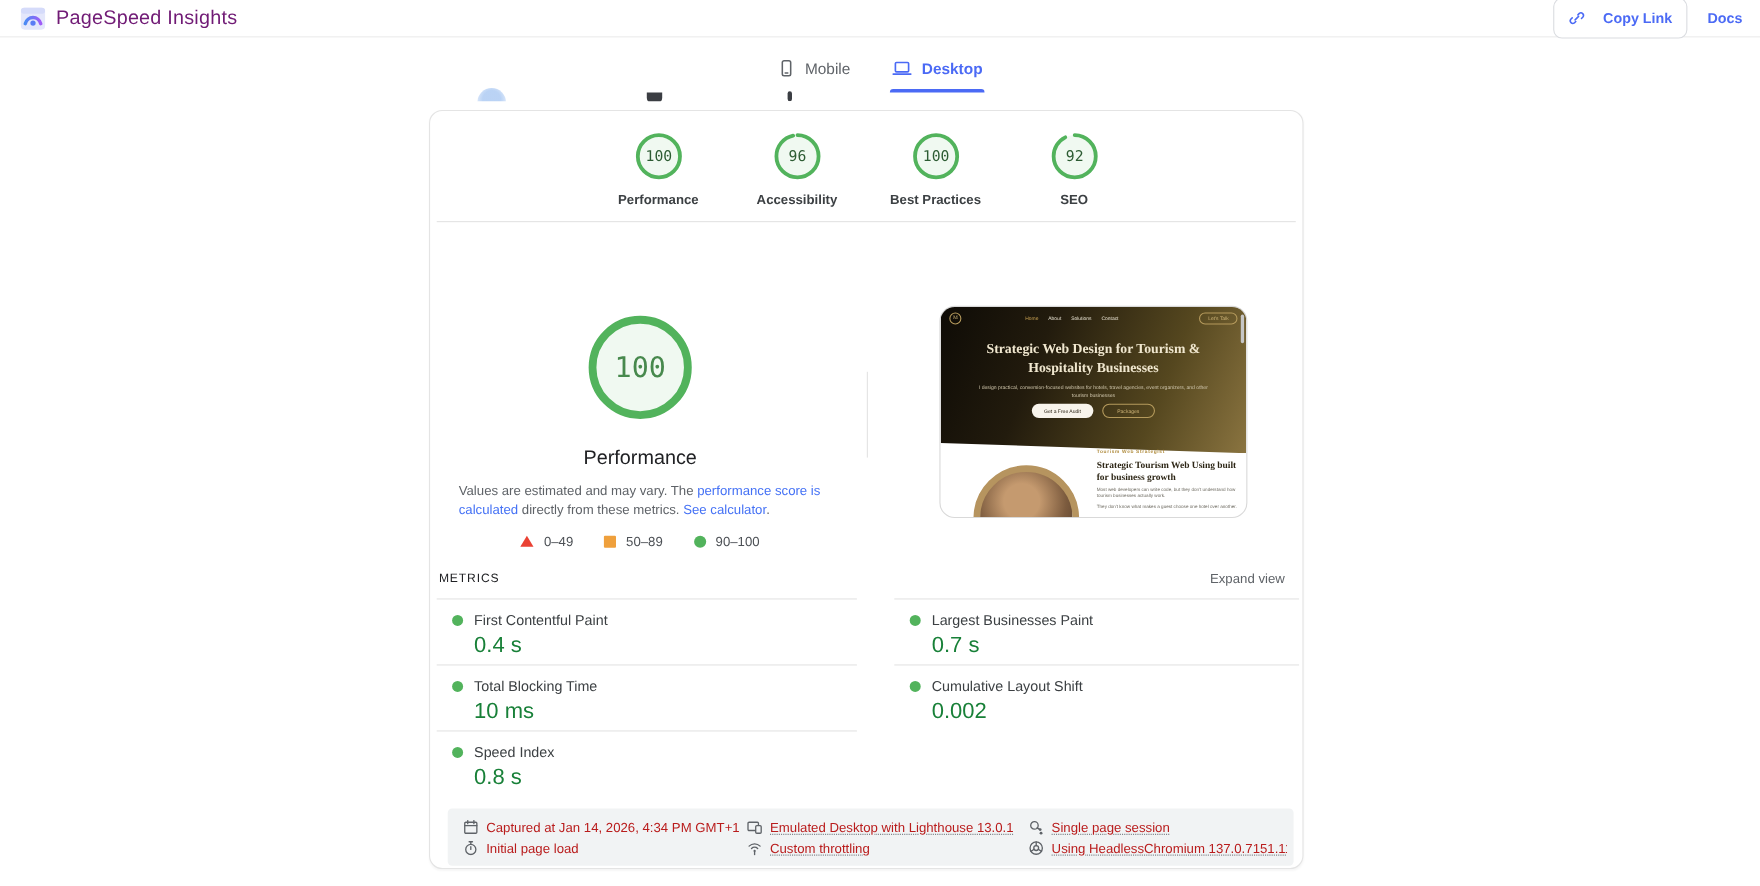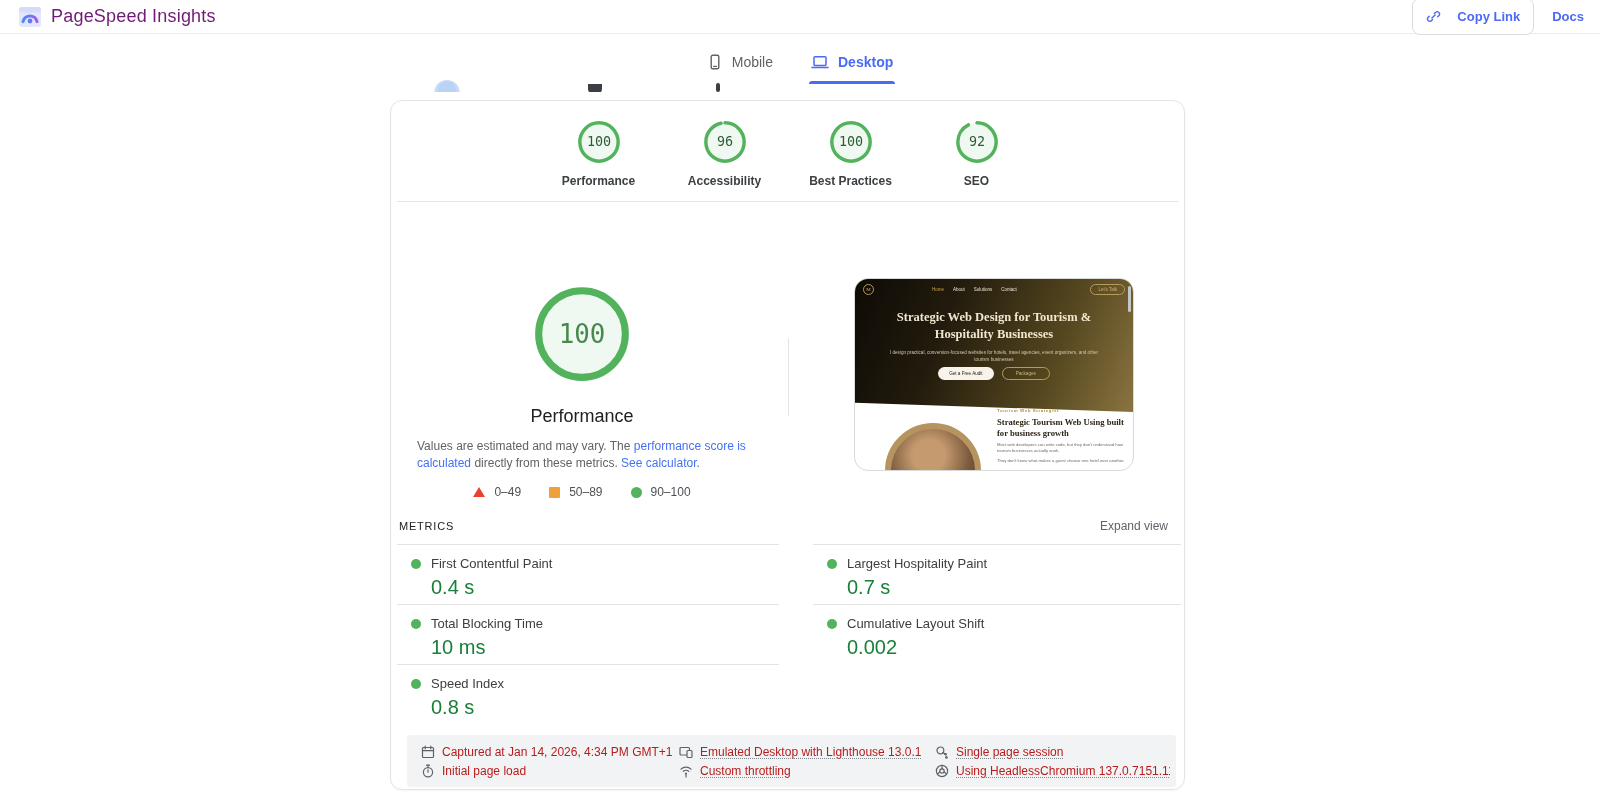--- a/index.html
+++ b/index.html
@@ -321,21 +321,21 @@
           <span>Speed Index</span>
         </div>
       <div class="m-value">0.8 s</div>
     </div>
   </div>
 
   <div class="metrics-col right">
     <div class="metric-row">
       <div class="m-label">
           <span class="m-dot"></span>
-          <span>Largest Hospitality Paint</span>
+          <span>Largest Businesses Paint</span>
         </div>
       <div class="m-value">0.7 s</div>
     </div>
     <div class="metric-row">
       <div class="m-label">
           <span class="m-dot"></span>
           <span>Cumulative Layout Shift</span>
         </div>
       <div class="m-value">0.002</div>
     </div>

